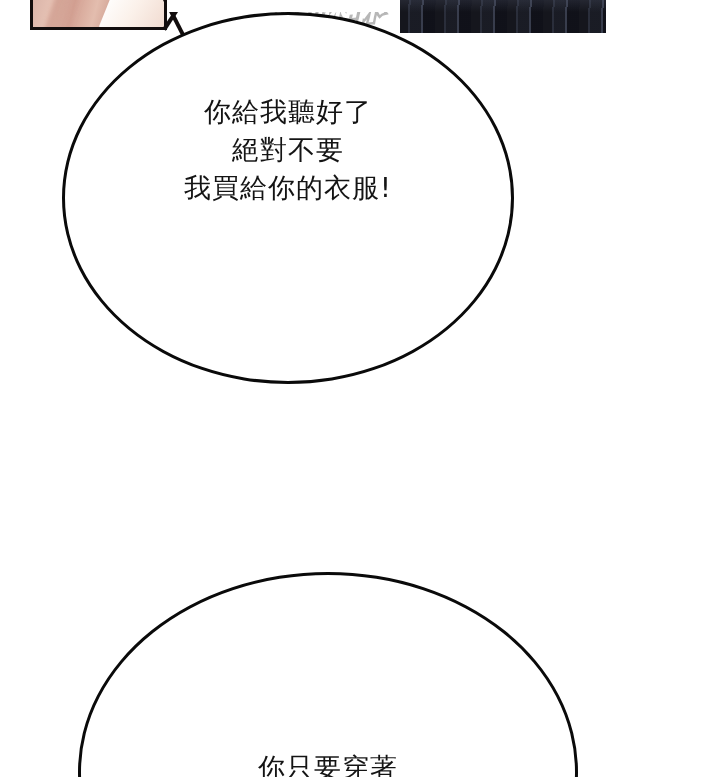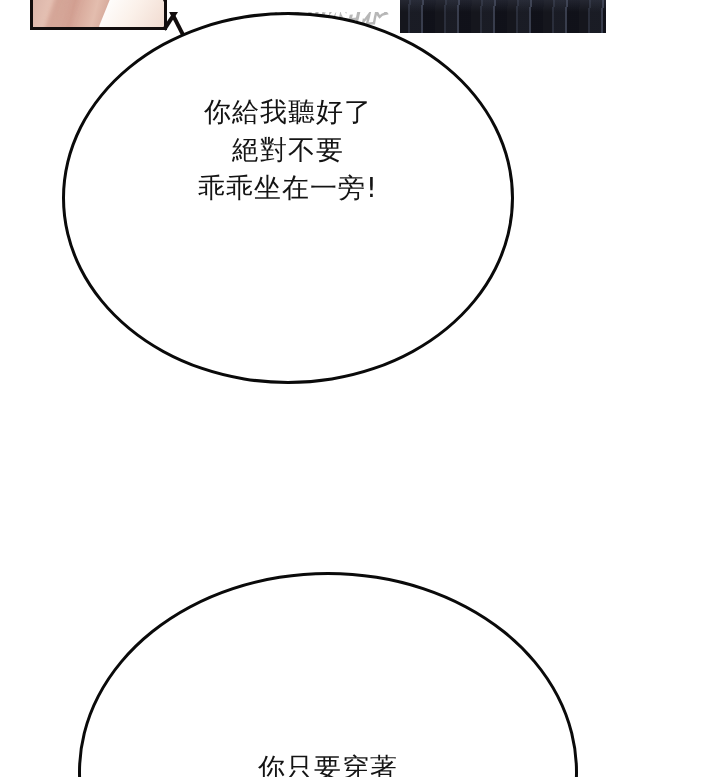--- a/index.html
+++ b/index.html
@@ -225,21 +225,21 @@
       <div class="gloss"></div>
     </div>
 
   </div>
 
   <div class="sfx">咻咻咻</div>
 
   <div class="bubble" id="bubble-1">
     <div class="bubble-text">你給我聽好了
 絕對不要
-乖乖坐在一旁!</div>
+我買給你的衣服!</div>
   </div>
 
   <div class="strip-mask">
     <div class="mask-white-left"></div>
   </div>
 
   <div class="bubble" id="bubble-2">
     <div class="bubble-text">你只要穿著
 我買給你的衣服
 乖乖坐在一旁</div>

